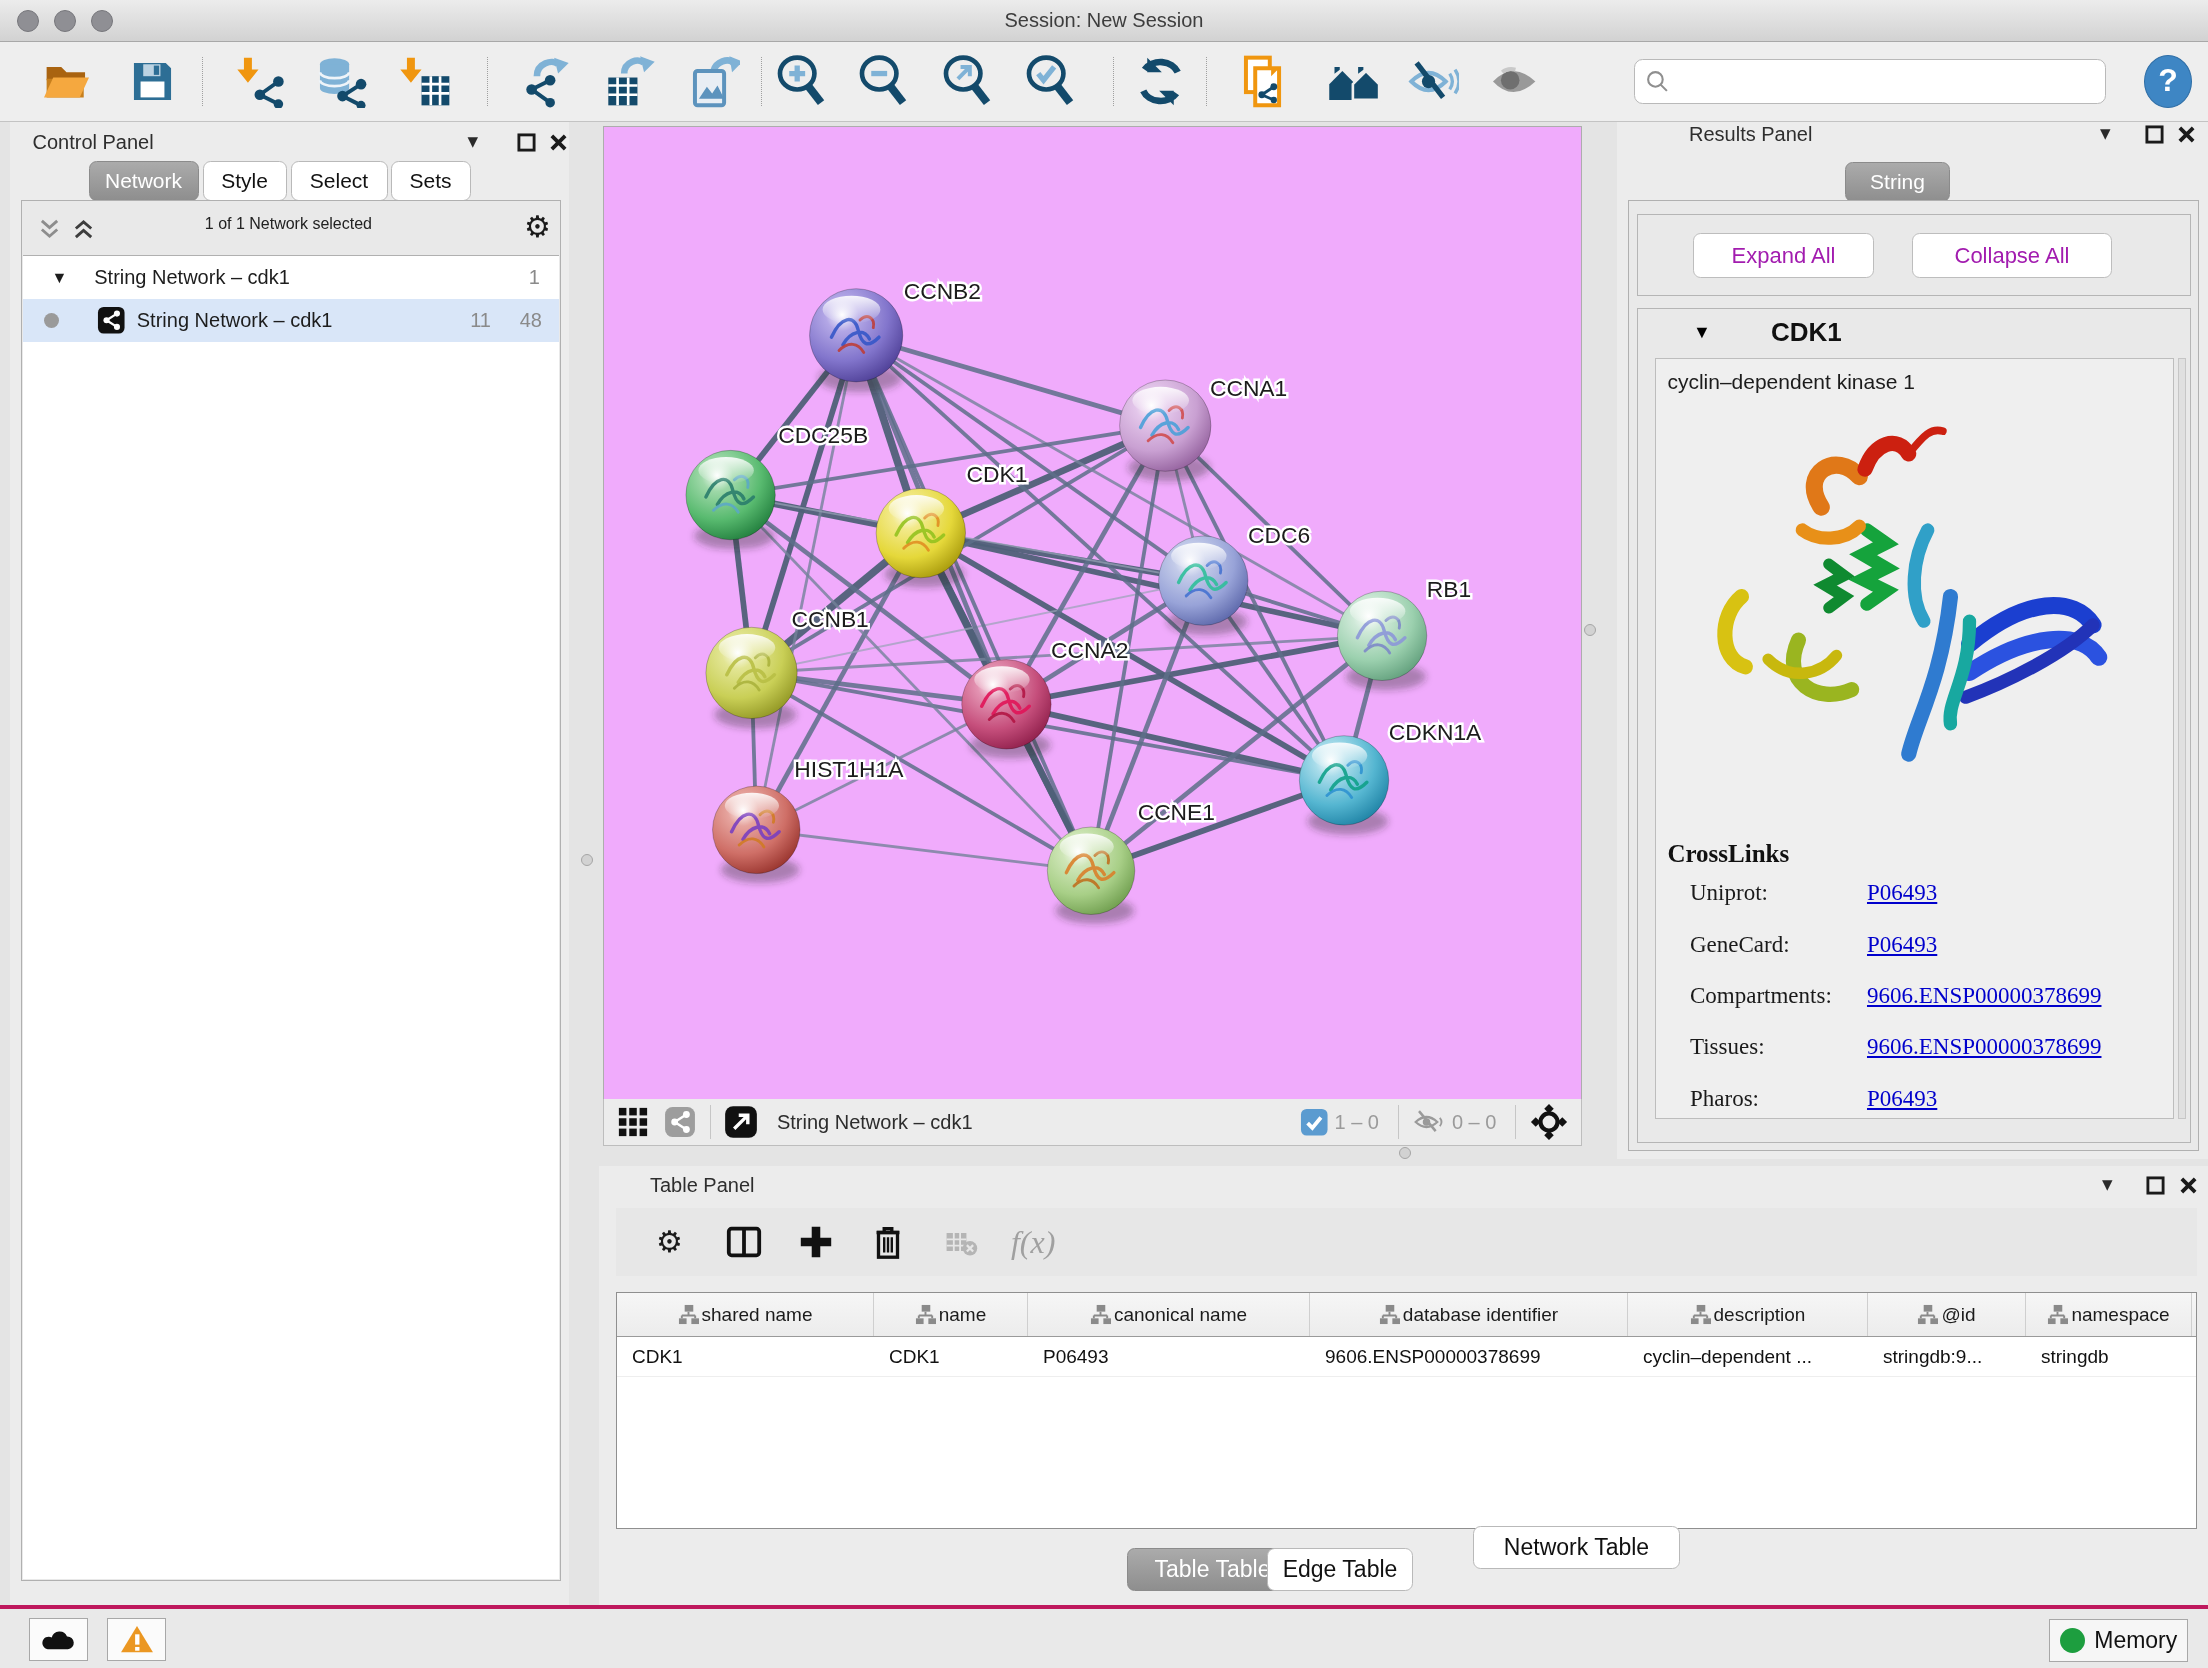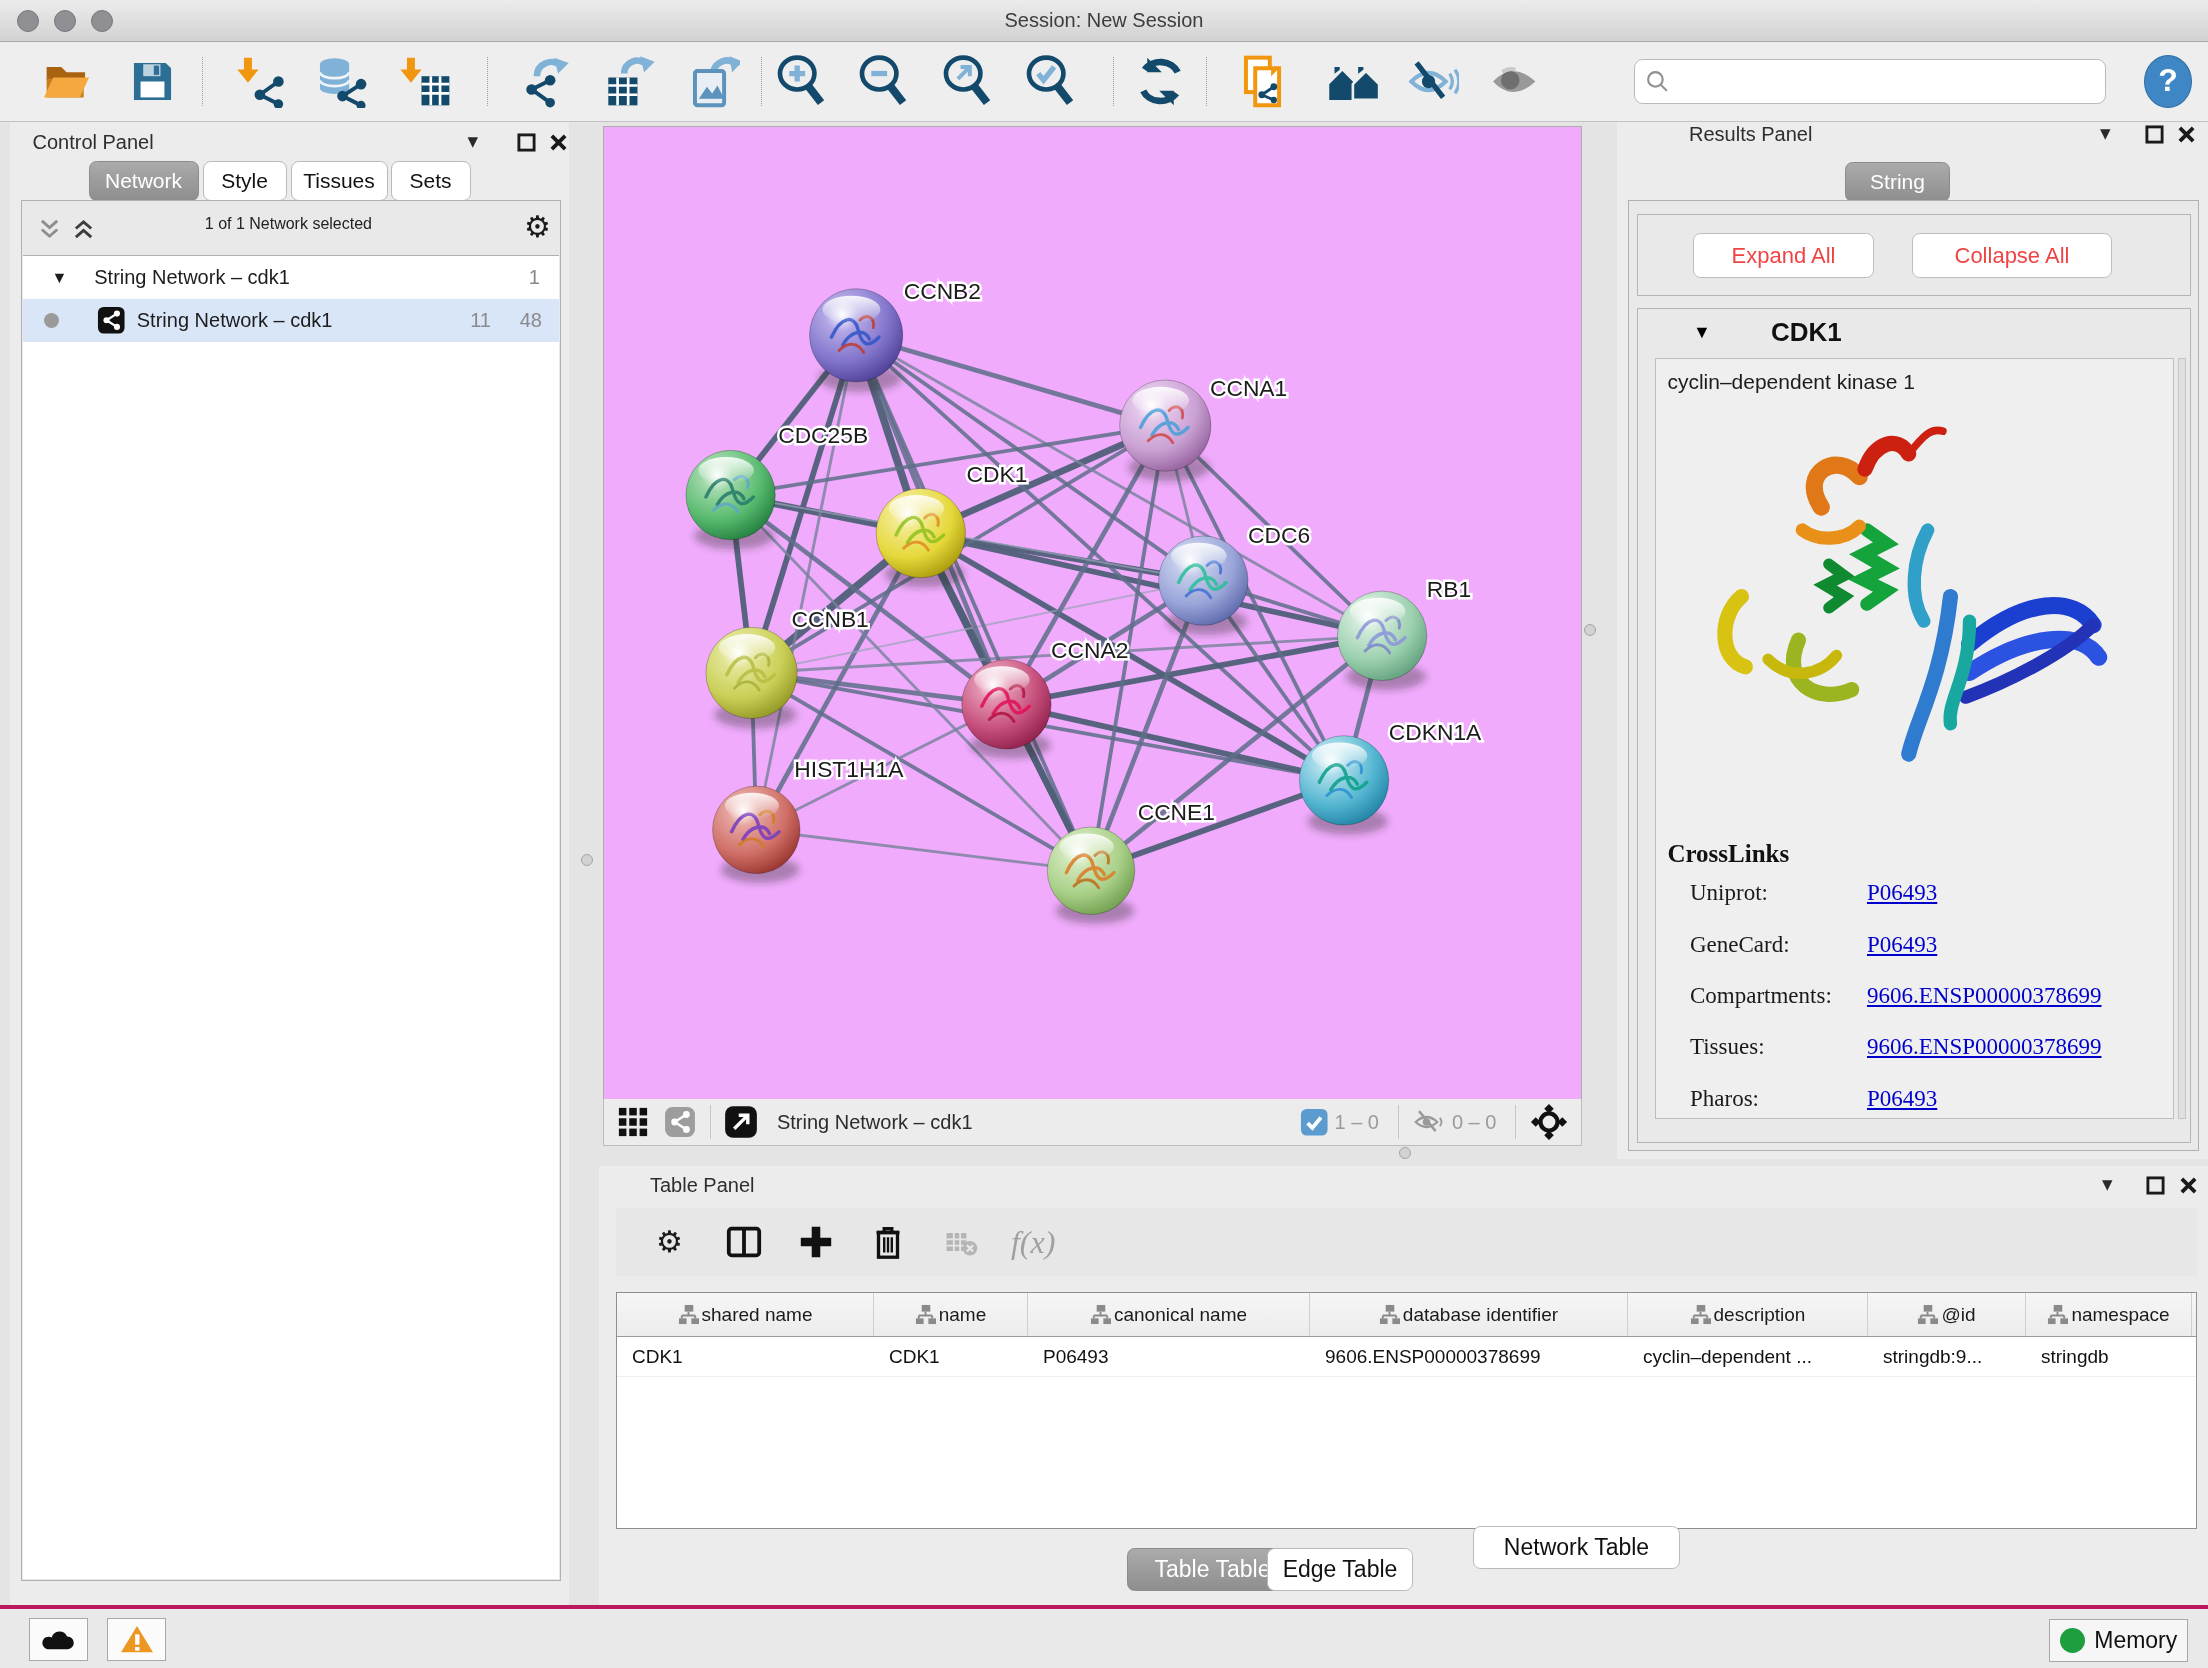--- a/index.html
+++ b/index.html
@@ -43,21 +43,21 @@
   .netview { left:603px; top:126px; width:979px; height:974px; background:#f0abfc; border:1px solid #adadad; }
   .netfooter { left:603px; top:1099px; width:979px; height:47px; background:#ececec; border:1px solid #bdbdbd;
     border-top:none; display:flex; align-items:center; }
   .vsep { width:0; height:34px; border-left:1px solid #c6c6c6; margin:0 13.3px; }
   .nf-title { font-size:20px; color:#2c2c2c; }
   .nf-num { font-size:20px; color:#9a9a9a; margin:0 5.7px; }
 
   
   .rpanel { left:1617px; top:122px; width:592px; height:1037px; background:#ececec; }
   .rp-box { left:11.4px; top:78px; width:571px; height:951px; border:1px solid #b0b0b0; background:#e9e9e9; }
-  .rbtn { border:1px solid #bdbdbd; border-radius:7.6px; background:#fff; font-size:22px; color:#ef4444;
+  .rbtn { border:1px solid #bdbdbd; border-radius:7.6px; background:#fff; font-size:22px; color:#a21caf;
     display:flex; align-items:center; justify-content:center; cursor:pointer; }
   .cdk-desc { font-size:21px; color:#1c1c1c; }
   .xl-heading { font-family:"Liberation Serif", serif; font-weight:bold; font-size:25px; color:#111; }
   .xl-label { font-family:"Liberation Serif", serif; font-size:23px; color:#1a1a1a; }
   .xl-link { font-family:"Liberation Serif", serif; font-size:23px; color:#0000cc; text-decoration:underline; cursor:pointer; }
 
   
   .tpanel { left:599px; top:1166px; width:1609px; height:439px; background:#ececec; }
   .tp-toolbar { left:17px; top:42px; width:1581px; height:68px; background:#e7e7e7; display:flex; align-items:center; }
   .tbl { left:17px; top:126px; width:1581px; height:237px; border:1.9px solid #8f8f8f; background:#fff; overflow:hidden; }
@@ -254,21 +254,21 @@
     <path d="M3 3 L17 17 M17 3 L3 17" stroke="#1a1a1a" stroke-width="4"></path>
     </svg>
 
   <div class="abs tab active" style="left:79px; top:39px; width:110px; height:40px">
     <span>Network</span>
     </div>
   <div class="abs tab" style="left:193px; top:39px; width:84px; height:40px">
     <span>Style</span>
     </div>
   <div class="abs tab" style="left:281px; top:39px; width:97px; height:40px">
-    <span>Tissues</span>
+    <span>Select</span>
     </div>
   <div class="abs tab" style="left:381px; top:39px; width:80px; height:40px">
     <span>Sets</span>
     </div>
 
   <div class="abs cp-box">
     <svg class="abs" style="left:15px; top:17px" width="27" height="23" viewBox="0 0 28 24">
       <path d="M5 3 l8 7 8 -7 M5 12 l8 7 8 -7" stroke="#8d8d8d" stroke-width="3" fill="none"></path>
       </svg>
     <svg class="abs" style="left:49px; top:17px" width="27" height="23" viewBox="0 0 28 24">

